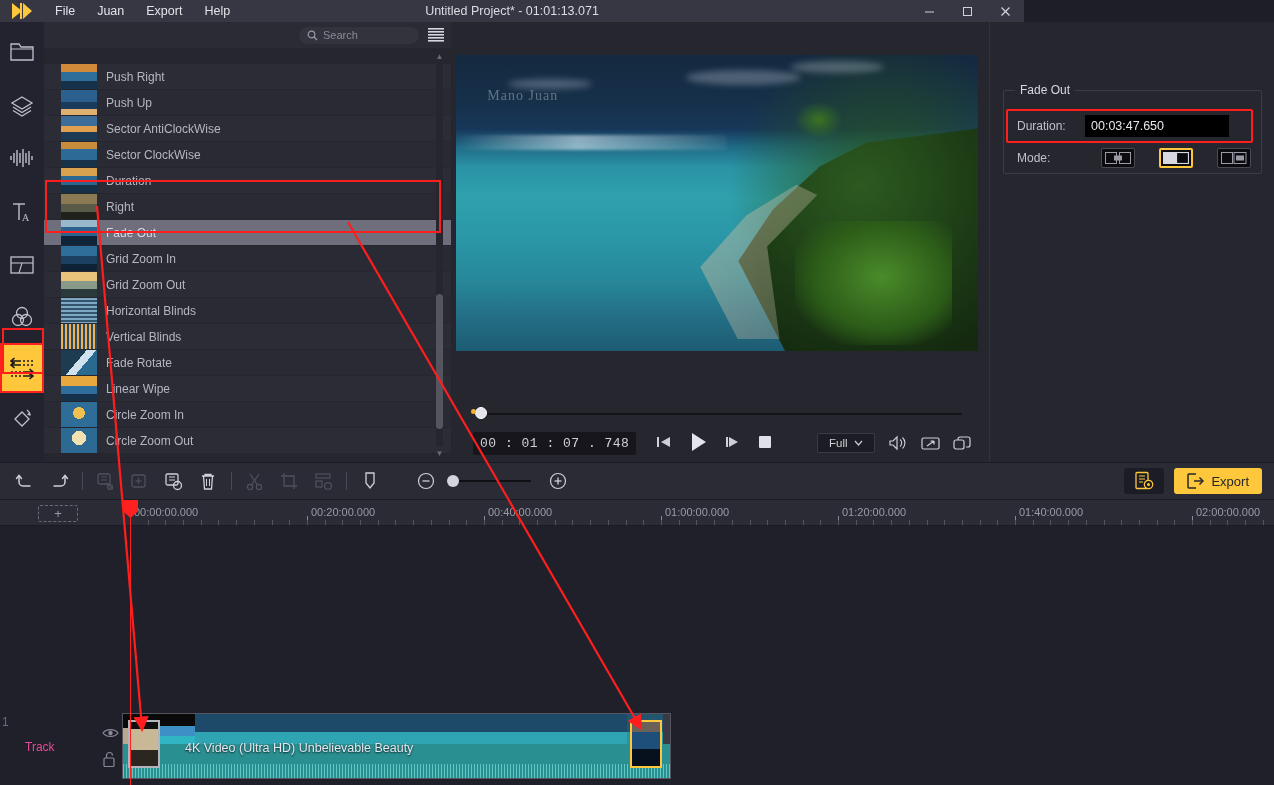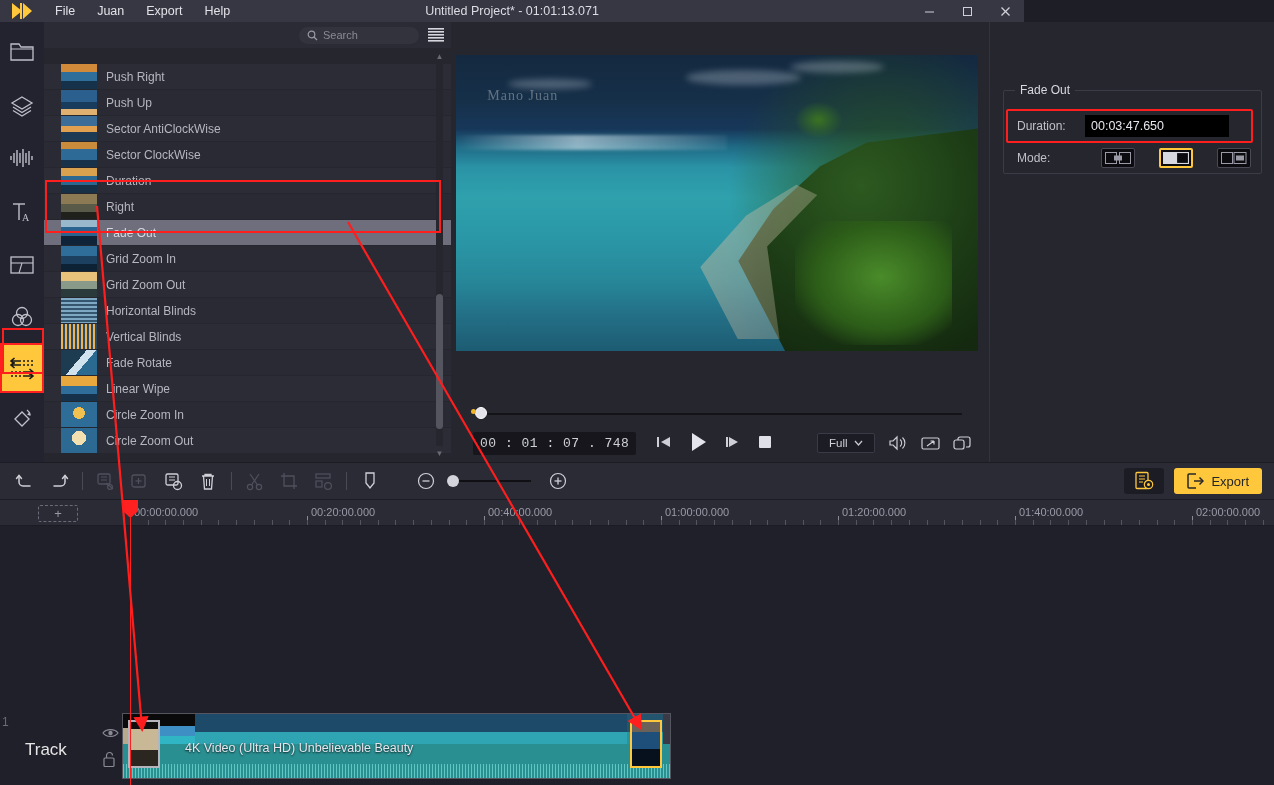--- a/index.html
+++ b/index.html
@@ -270,21 +270,21 @@
   }
   .playhead-grip{
     position:absolute; left:-7px; top:0; width:15px; height:18px; background:#ff2020;
     clip-path: polygon(0 0, 100% 0, 100% 62%, 50% 100%, 0 62%);
   }
 
   .trackhdr{
     position:absolute; left:0; top:205px; width:122px; height:80px;
   }
   .tr-num{ position:absolute; left:2px; top:10px; font-size:12px; color:#6a6a78; }
-  .tr-name{ position:absolute; left:25px; top:35px; font-size:17px; color:#e5e5e5; }
+  .tr-name{ position:absolute; left:25px; top:35px; font-size:12px; color:#ec4899; }
   .tr-eye{ position:absolute; left:102px; top:22px; cursor:pointer; }
   .tr-lock{ position:absolute; left:102px; top:46px; cursor:pointer; }
 
   .clip{
     position:absolute; left:122px; top:213px; width:549px; height:66px;
     background:#3a3a46; border:1px solid #55555f; overflow:hidden;
   }
   .clip-thumbstrip{
     position:absolute; left:0; top:0; height:46px; width:100%;
     display:flex;

